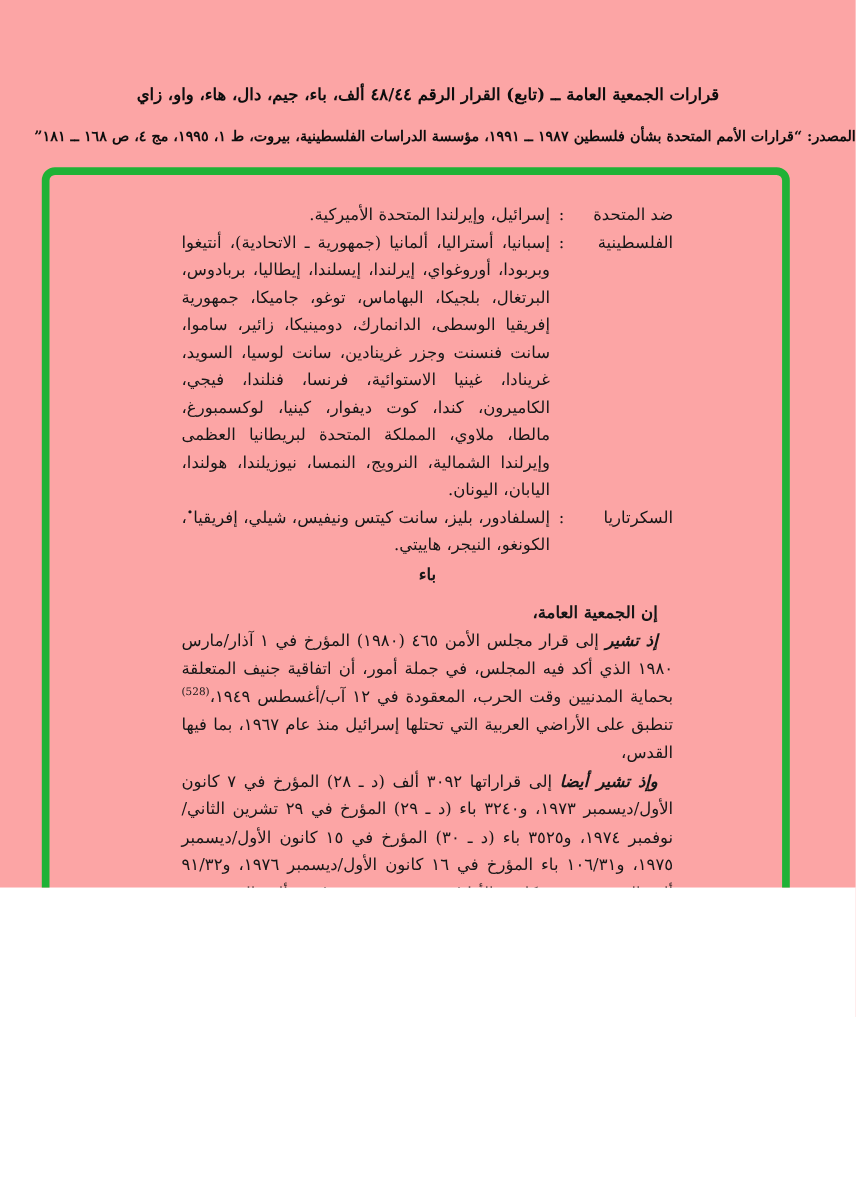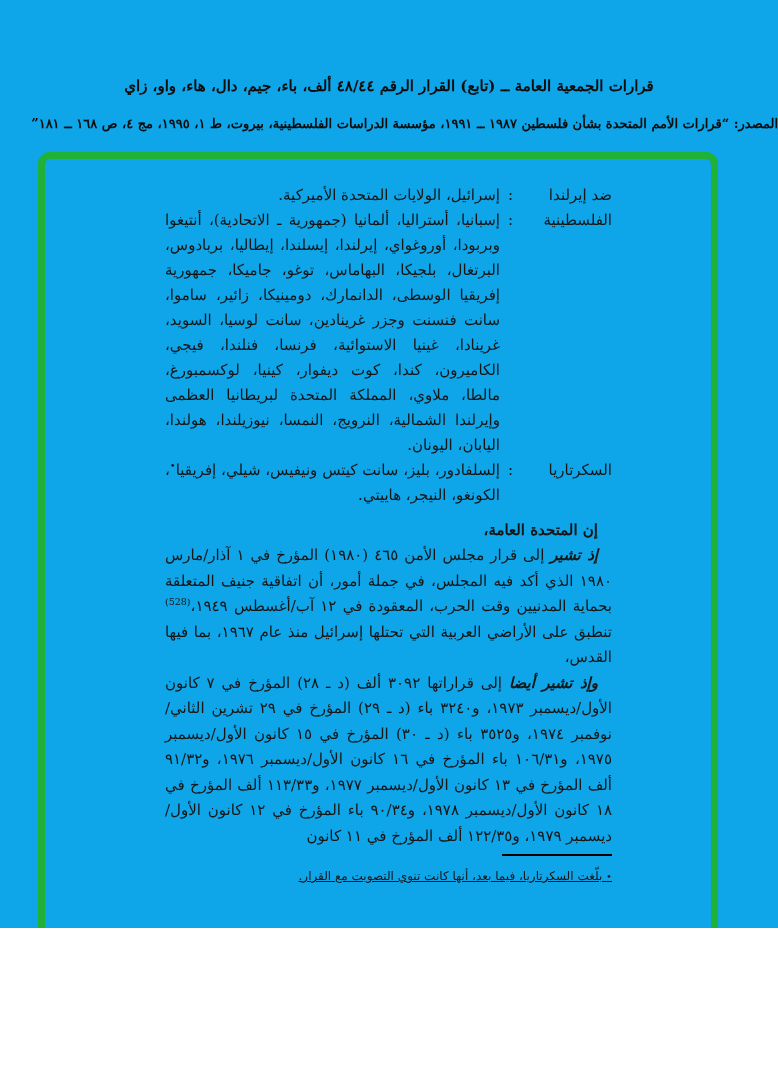--- a/index.html
+++ b/index.html
@@ -1,20 +1,20 @@
 <!DOCTYPE html>
 <html lang="ar" dir="rtl"><head>
 <meta charset="utf-8">
 <style>
   * { margin:0; padding:0; box-sizing:border-box; }
   html,body { background:#ffffff; }
   .page {
     position:relative;
-    width:778px; height:928px;
-    background:#0ea5e9;
+    width:778px; height:807px;
+    background:#fca5a5;
     direction:rtl;
     font-family:"DejaVu Serif","Liberation Serif",serif;
     color:#161616;
     overflow:hidden;
   }
   .header-title{
     position:absolute; top:77px; left:0; right:0;
     text-align:center; font-weight:700; font-size:15px;
     color:#0d0d0d; white-space:nowrap;
   }
@@ -74,46 +74,47 @@
   <div class="header-source">المصدر: “قرارات الأمم المتحدة بشأن فلسطين ١٩٨٧ ــ ١٩٩١، مؤسسة الدراسات الفلسطينية، بيروت، ط ١، ١٩٩٥، مج ٤، ص ١٦٨ ــ ١٨١”</div>
 
   <div class="green-box"></div>
 
   <div class="content">
 
     <div class="voting">
 
       <div class="vrow">
         <div class="vlabel">
-          <span>ضد إيرلندا</span>
+          <span>ضد المتحدة</span>
           <span>:</span>
         </div>
-        <div class="vvalue">إسرائيل، الولايات المتحدة الأميركية.</div>
+        <div class="vvalue">إسرائيل، وإيرلندا المتحدة الأميركية.</div>
       </div>
 
       <div class="vrow">
         <div class="vlabel">
           <span>الفلسطينية</span>
           <span>:</span>
         </div>
         <div class="vvalue">إسبانيا، أستراليا، ألمانيا (جمهورية ـ الاتحادية)، أنتيغوا وبربودا، أوروغواي، إيرلندا، إيسلندا، إيطاليا، بربادوس، البرتغال، بلجيكا، البهاماس، توغو، جاميكا، جمهورية إفريقيا الوسطى، الدانمارك، دومينيكا، زائير، ساموا، سانت فنسنت وجزر غرينادين، سانت لوسيا، السويد، غرينادا، غينيا الاستوائية، فرنسا، فنلندا، فيجي، الكاميرون، كندا، كوت ديفوار، كينيا، لوكسمبورغ، مالطا، ملاوي، المملكة المتحدة لبريطانيا العظمى وإيرلندا الشمالية، النرويج، النمسا، نيوزيلندا، هولندا، اليابان، اليونان.</div>
       </div>
 
       <div class="vrow">
         <div class="vlabel">
           <span>السكرتاريا</span>
           <span>:</span>
         </div>
         <div class="vvalue"><span>إلسلفادور، بليز، سانت كيتس ونيفيس، شيلي، إفريقيا</span><sup class="star">•</sup><span>، الكونغو، النيجر، هاييتي.</span></div>
       </div>
 
     </div>
 
+    <div class="section-letter">باء</div>
 
-    <div class="opener">إن المتحدة العامة،</div>
+    <div class="opener">إن الجمعية العامة،</div>
 
     <p class="para"><span class="lead">إذ تشير</span><span> إلى قرار مجلس الأمن ٤٦٥ (١٩٨٠) المؤرخ في ١ آذار/مارس ١٩٨٠ الذي أكد فيه المجلس، في جملة أمور، أن اتفاقية جنيف المتعلقة بحماية المدنيين وقت الحرب، المعقودة في ١٢ آب/أغسطس ١٩٤٩،</span><sup class="ref">(528)</sup><span> تنطبق على الأراضي العربية التي تحتلها إسرائيل منذ عام ١٩٦٧، بما فيها القدس،</span></p>
 
     <p class="para"><span class="lead">وإذ تشير أيضا</span><span> إلى قراراتها ٣٠٩٢ ألف (د ـ ٢٨) المؤرخ في ٧ كانون الأول/ديسمبر ١٩٧٣، و٣٢٤٠ باء (د ـ ٢٩) المؤرخ في ٢٩ تشرين الثاني/نوفمبر ١٩٧٤، و٣٥٢٥ باء (د ـ ٣٠) المؤرخ في ١٥ كانون الأول/ديسمبر ١٩٧٥، و١٠٦/٣١ باء المؤرخ في ١٦ كانون الأول/ديسمبر ١٩٧٦، و٩١/٣٢ ألف المؤرخ في ١٣ كانون الأول/ديسمبر ١٩٧٧، و١١٣/٣٣ ألف المؤرخ في ١٨ كانون الأول/ديسمبر ١٩٧٨، و٩٠/٣٤ باء المؤرخ في ١٢ كانون الأول/ديسمبر ١٩٧٩، و١٢٢/٣٥ ألف المؤرخ في ١١ كانون</span></p>
 
     <div class="footnotes">
       <div class="fn-rule"></div>
       <div class="fn"><span class="fn-marker">•</span><span> بلّغت السكرتاريا، فيما بعد، أنها كانت تنوي التصويت مع القرار.</span></div>
     </div>
 

